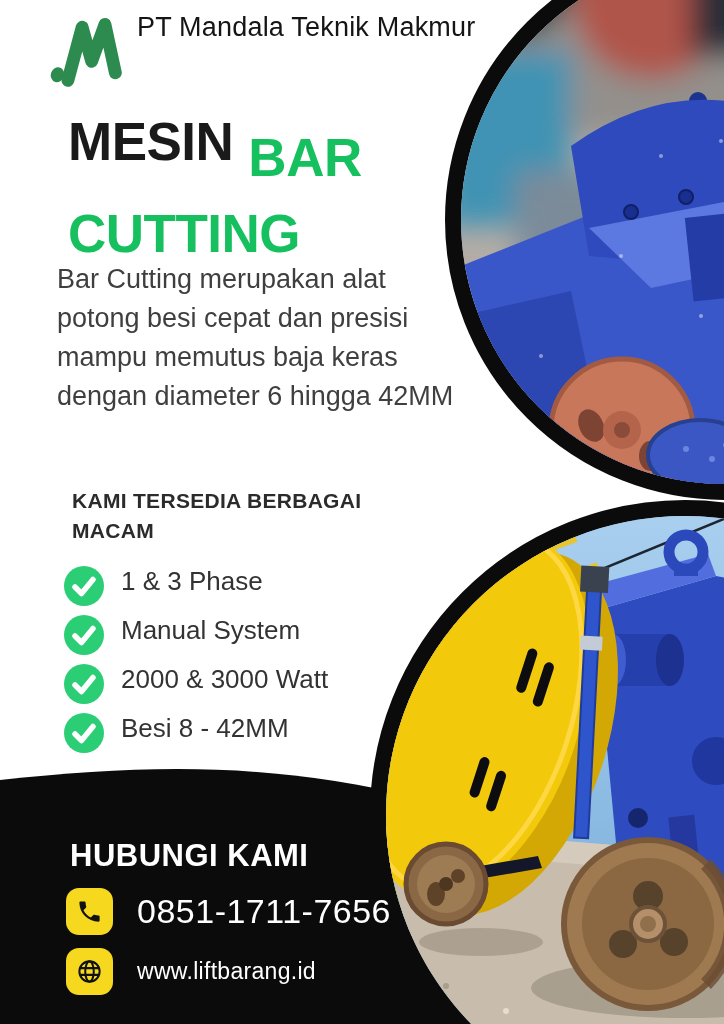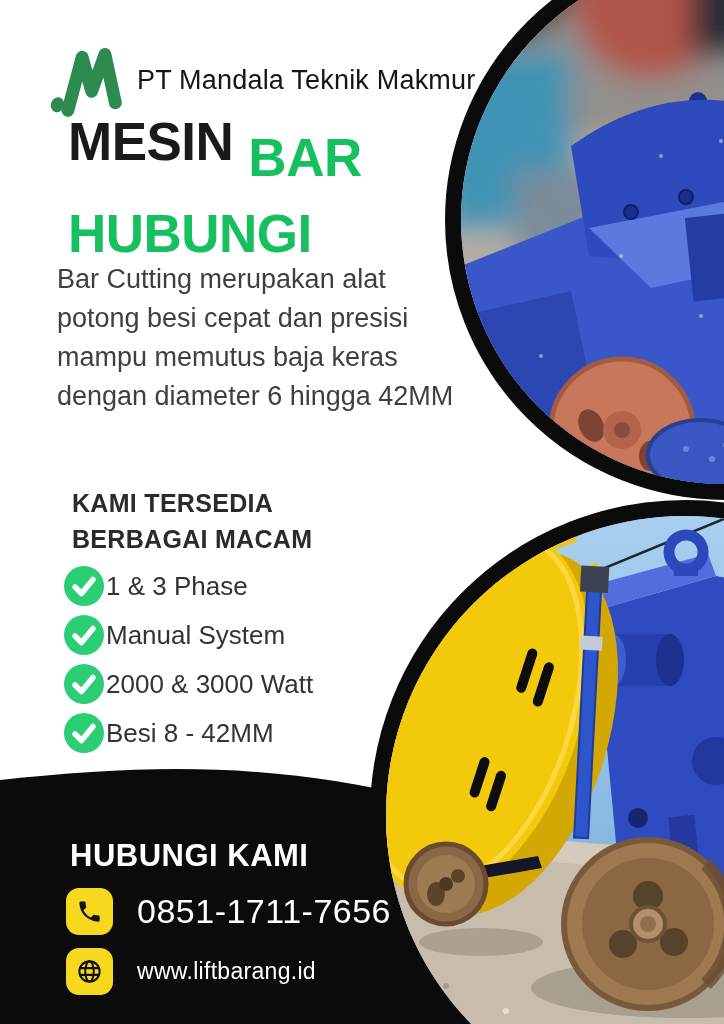--- a/index.html
+++ b/index.html
@@ -4,39 +4,39 @@
 <style>
   * { margin:0; padding:0; box-sizing:border-box; }
   html,body { background:#e8e8e8; }
   .page {
     position:relative; width:724px; height:1024px; margin:0 auto;
     background:var(--page-background,#ffffff); overflow:hidden;
     font-family:"Liberation Sans", sans-serif; color:var(--text-dark,#1a1a1a);
   }
 
   
-  .logo-row { position:absolute; left:47px; top:42px; display:flex; align-items:center; gap:14px; z-index:4; }
+  .logo-row { position:absolute; left:47px; top:12px; display:flex; align-items:flex-start; gap:14px; z-index:4; }
   .logo-mark { width:76px; height:76px; display:block; }
   .company-name { font-size:27px; font-weight:500; letter-spacing:0.2px; color:#151515; }
 
   
   .title { position:absolute; left:68px; top:112px; z-index:4;
     font-weight:800; font-size:53px; line-height:1.13; letter-spacing:-0.5px; }
   .title-line { display:flex; gap:15px; }
   .title .green { color:var(--accent-green,#16c05f);margin-top:16px; }
 
   
   .description { position:absolute; left:57px; top:260px; width:398px; z-index:4;
     font-size:27px; line-height:1.44; color:var(--text-body,#3f3f3f); }
 
   
   .features-heading { position:absolute; left:72px; top:486px; width:320px; z-index:4;
-    font-size:25px; font-weight:700; line-height:1.43; letter-spacing:0.3px; color:#2b2b2b; }
+    font-size:21px; font-weight:700; line-height:1.43; letter-spacing:0.3px; color:#2b2b2b; }
   .feature-list { position:absolute; left:64px; top:566px; z-index:4; display:flex; flex-direction:column; gap:9px; }
-  .feature-item { display:flex; align-items:center; gap:2px; height:40px; }
+  .feature-item { display:flex; align-items:flex-start; gap:17px; height:40px; }
   .check-badge { width:40px; height:40px; flex:0 0 40px; display:block; }
   .feature-label { font-size:26px; color:#333333; }
 
   
   .photo-circle { position:absolute; border:16px solid #0b0b0b; border-radius:50%;
     overflow:hidden; z-index:2; background:#9db4c8; }
   .photo-top { left:445px; top:-60px; width:560px; height:560px; }
   .photo-bottom { left:370px; top:500px; width:630px; height:630px; }
   .photo-circle svg { display:block; width:100%; height:100%; }
 
@@ -67,21 +67,21 @@
     </svg>
     <span class="company-name">PT Mandala Teknik Makmur</span>
   </div>
 
   <h1 class="title">
     <span class="title-line">
       <span>MESIN</span>
       <span class="green">BAR</span>
     </span>
     <span class="title-line">
-      <span class="green">HUBUNGI</span>
+      <span class="green">CUTTING</span>
     </span>
   </h1>
 
   <p class="description">Bar Cutting merupakan alat potong besi cepat dan presisi mampu memutus baja keras dengan diameter 6 hingga 42MM</p>
 
   <h2 class="features-heading">KAMI TERSEDIA BERBAGAI MACAM</h2>
   <ul class="feature-list" style="list-style:none;">
     <li class="feature-item">
       <svg class="check-badge" viewBox="0 0 40 40">
         <circle cx="20" cy="20" r="20" fill="var(--check-green,#2bce74)"></circle>

